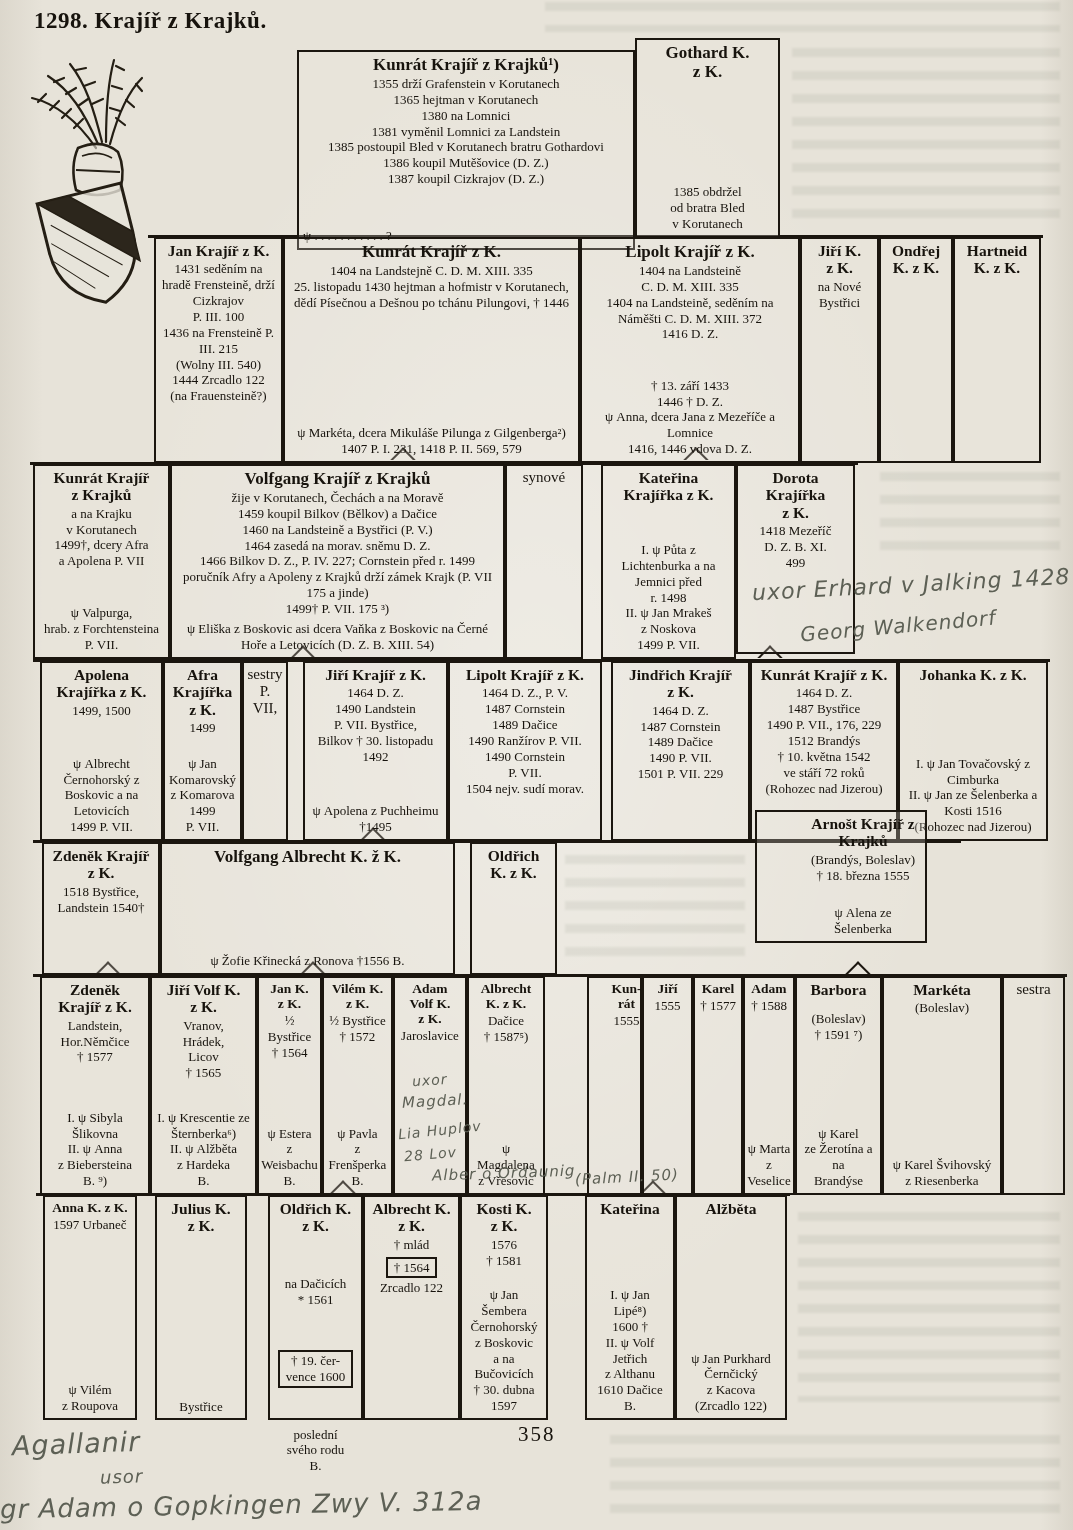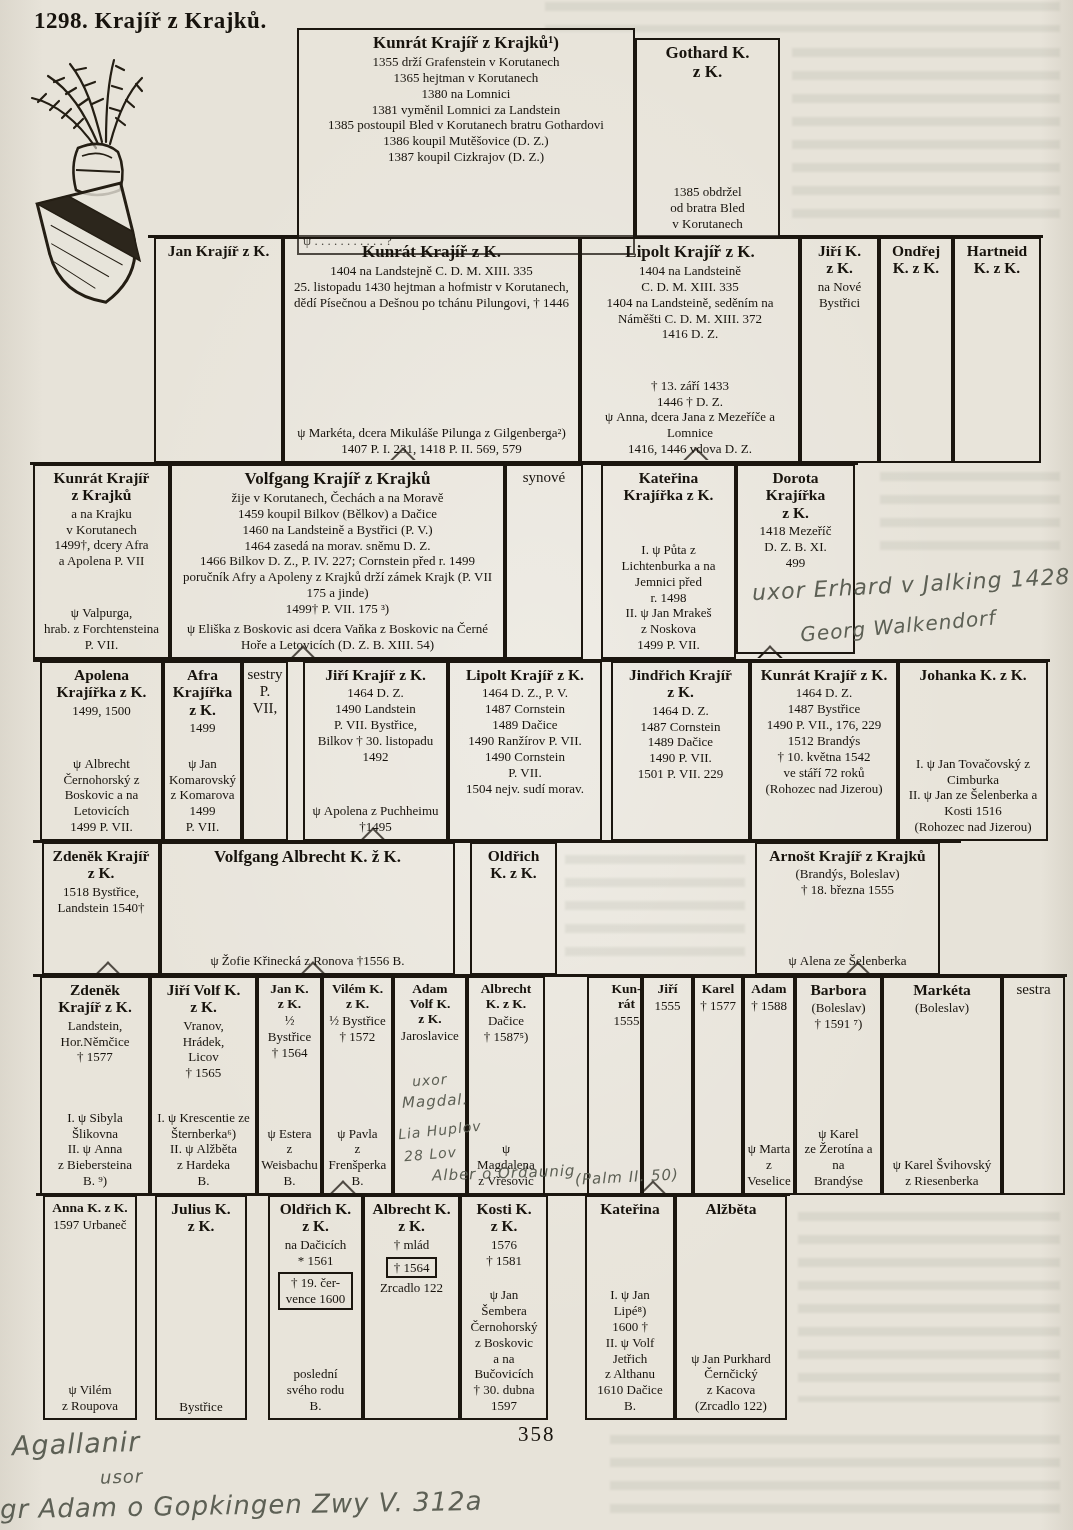--- a/index.html
+++ b/index.html
@@ -86,41 +86,47 @@
 <div class="caret" style="left:330px;top:1179px;"></div>
 <div class="caret" style="left:640px;top:1179px;"></div>
 
 <div class="bleed" style="left:545px;top:2px;width:515px;height:30px;"></div>
 <div class="bleed" style="left:792px;top:48px;width:268px;height:180px;"></div>
 <div class="bleed" style="left:880px;top:472px;width:180px;height:88px;"></div>
 <div class="bleed" style="left:565px;top:855px;width:180px;height:112px;"></div>
 <div class="bleed" style="left:798px;top:1212px;width:262px;height:190px;"></div>
 <div class="bleed" style="left:610px;top:1435px;width:450px;height:80px;"></div>
 
-<div class="box" style="left:297px;top:28px;width:338px;height:227px;">
+<div class="box" style="left:297px;top:50px;width:338px;height:200px;">
   <div class="bt big">Kunrát Krajíř z Krajků¹)</div>
   <div class="bb">1355 drží Grafenstein v Korutanech
 1365 hejtman v Korutanech
 1380 na Lomnici
 1381 vyměnil Lomnici za Landstein
 1385 postoupil Bled v Korutanech bratru Gothardovi
 1386 koupil Mutěšovice (D. Z.)
 1387 koupil Cizkrajov (D. Z.)</div>
   <div class="bf left">ψ . . . . . . . . . . . ?</div>
 </div>
 <div class="box" style="left:635px;top:38px;width:145px;height:200px;">
   <div class="bt big">Gothard K.
 z K.</div>
   <div class="bf">1385 obdržel
 od bratra Bled
 v Korutanech</div>
 </div>
 
 <div class="box" style="left:154px;top:237px;width:129px;height:226px;">
   <div class="bt">Jan Krajíř z K.</div>
+  <div class="bb">1431 seděním na hradě Frensteině, drží Cizkrajov
+P. III. 100
+1436 na Frensteině P. III. 215
+(Wolny III. 540)
+1444 Zrcadlo 122
+(na Frauensteině?)</div>
 </div>
 <div class="box" style="left:283px;top:237px;width:297px;height:226px;">
   <div class="bt big">Kunrát Krajíř z K.</div>
   <div class="bb">1404 na Landstejně C. D. M. XIII. 335
 25. listopadu 1430 hejtman a hofmistr v Korutanech, dědí Písečnou a Dešnou po tchánu Pilungovi, † 1446</div>
   <div class="bf">ψ Markéta, dcera Mikuláše Pilunga z Gilgenberga²)
 1407 P. I. 231, 1418 P. II. 569, 579</div>
 </div>
 <div class="box" style="left:580px;top:237px;width:220px;height:226px;">
   <div class="bt big">Lipolt Krajíř z K.</div>
@@ -260,21 +266,21 @@
 Landstein 1540†</div>
 </div>
 <div class="box" style="left:160px;top:842px;width:295px;height:133px;">
   <div class="bt big">Volfgang Albrecht K. ž K.</div>
   <div class="bf">ψ Žofie Křinecká z Ronova †1556 B.</div>
 </div>
 <div class="box" style="left:470px;top:842px;width:87px;height:133px;">
   <div class="bt">Oldřich
 K. z K.</div>
 </div>
-<div class="box" style="left:755px;top:842px;width:185px;height:133px;">
+<div class="box" style="left:755px;top:810px;width:172px;height:133px;padding-left:48px;">
   <div class="bt">Arnošt Krajíř z Krajků</div>
   <div class="bb">(Brandýs, Boleslav)
 † 18. března 1555</div>
   <div class="bf">ψ Alena ze Šelenberka</div>
 </div>
 
 <div class="box" style="left:40px;top:976px;width:110px;height:219px;">
   <div class="bt">Zdeněk
 Krajíř z K.</div>
   <div class="bb">Landstein,
@@ -343,21 +349,21 @@
 <div class="box" style="left:693px;top:976px;width:50px;height:219px;">
   <div class="bt sm">Karel</div>
   <div class="bb">† 1577</div>
 </div>
 <div class="box" style="left:743px;top:976px;width:52px;height:219px;">
   <div class="bt sm">Adam</div>
   <div class="bb">† 1588</div>
   <div class="bf">ψ Marta
 z Veselice</div>
 </div>
-<div class="box" style="left:795px;top:976px;width:87px;height:219px;">
+<div class="box" style="left:795px;top:976px;width:87px;height:219px;gap:11px;">
   <div class="bt">Barbora</div>
   <div class="bb">(Boleslav)
 † 1591 ⁷)</div>
   <div class="bf">ψ Karel
 ze Žerotína a na
 Brandýse</div>
 </div>
 <div class="box" style="left:882px;top:976px;width:120px;height:219px;">
   <div class="bt">Markéta</div>
   <div class="bb">(Boleslav)</div>
@@ -372,21 +378,21 @@
   <div class="bt sm">Anna K. z K.</div>
   <div class="bb">1597 Urbaneč</div>
   <div class="bf">ψ Vilém
 z Roupova</div>
 </div>
 <div class="box" style="left:155px;top:1195px;width:92px;height:225px;justify-content:space-between;">
   <div class="bt">Julius K.
 z K.</div>
   <div class="bb">Bystřice</div>
 </div>
-<div class="box" style="left:268px;top:1195px;width:95px;height:225px;">
+<div class="box" style="left:268px;top:1195px;width:95px;height:225px;gap:39px;">
   <div class="bt">Oldřich K.
 z K.</div>
   <div class="bb">na Dačicích
 * 1561</div>
   <div class="boxed">† 19. čer-
 vence 1600</div>
   <div class="bf">poslední
 svého rodu
 B.</div>
 </div>

